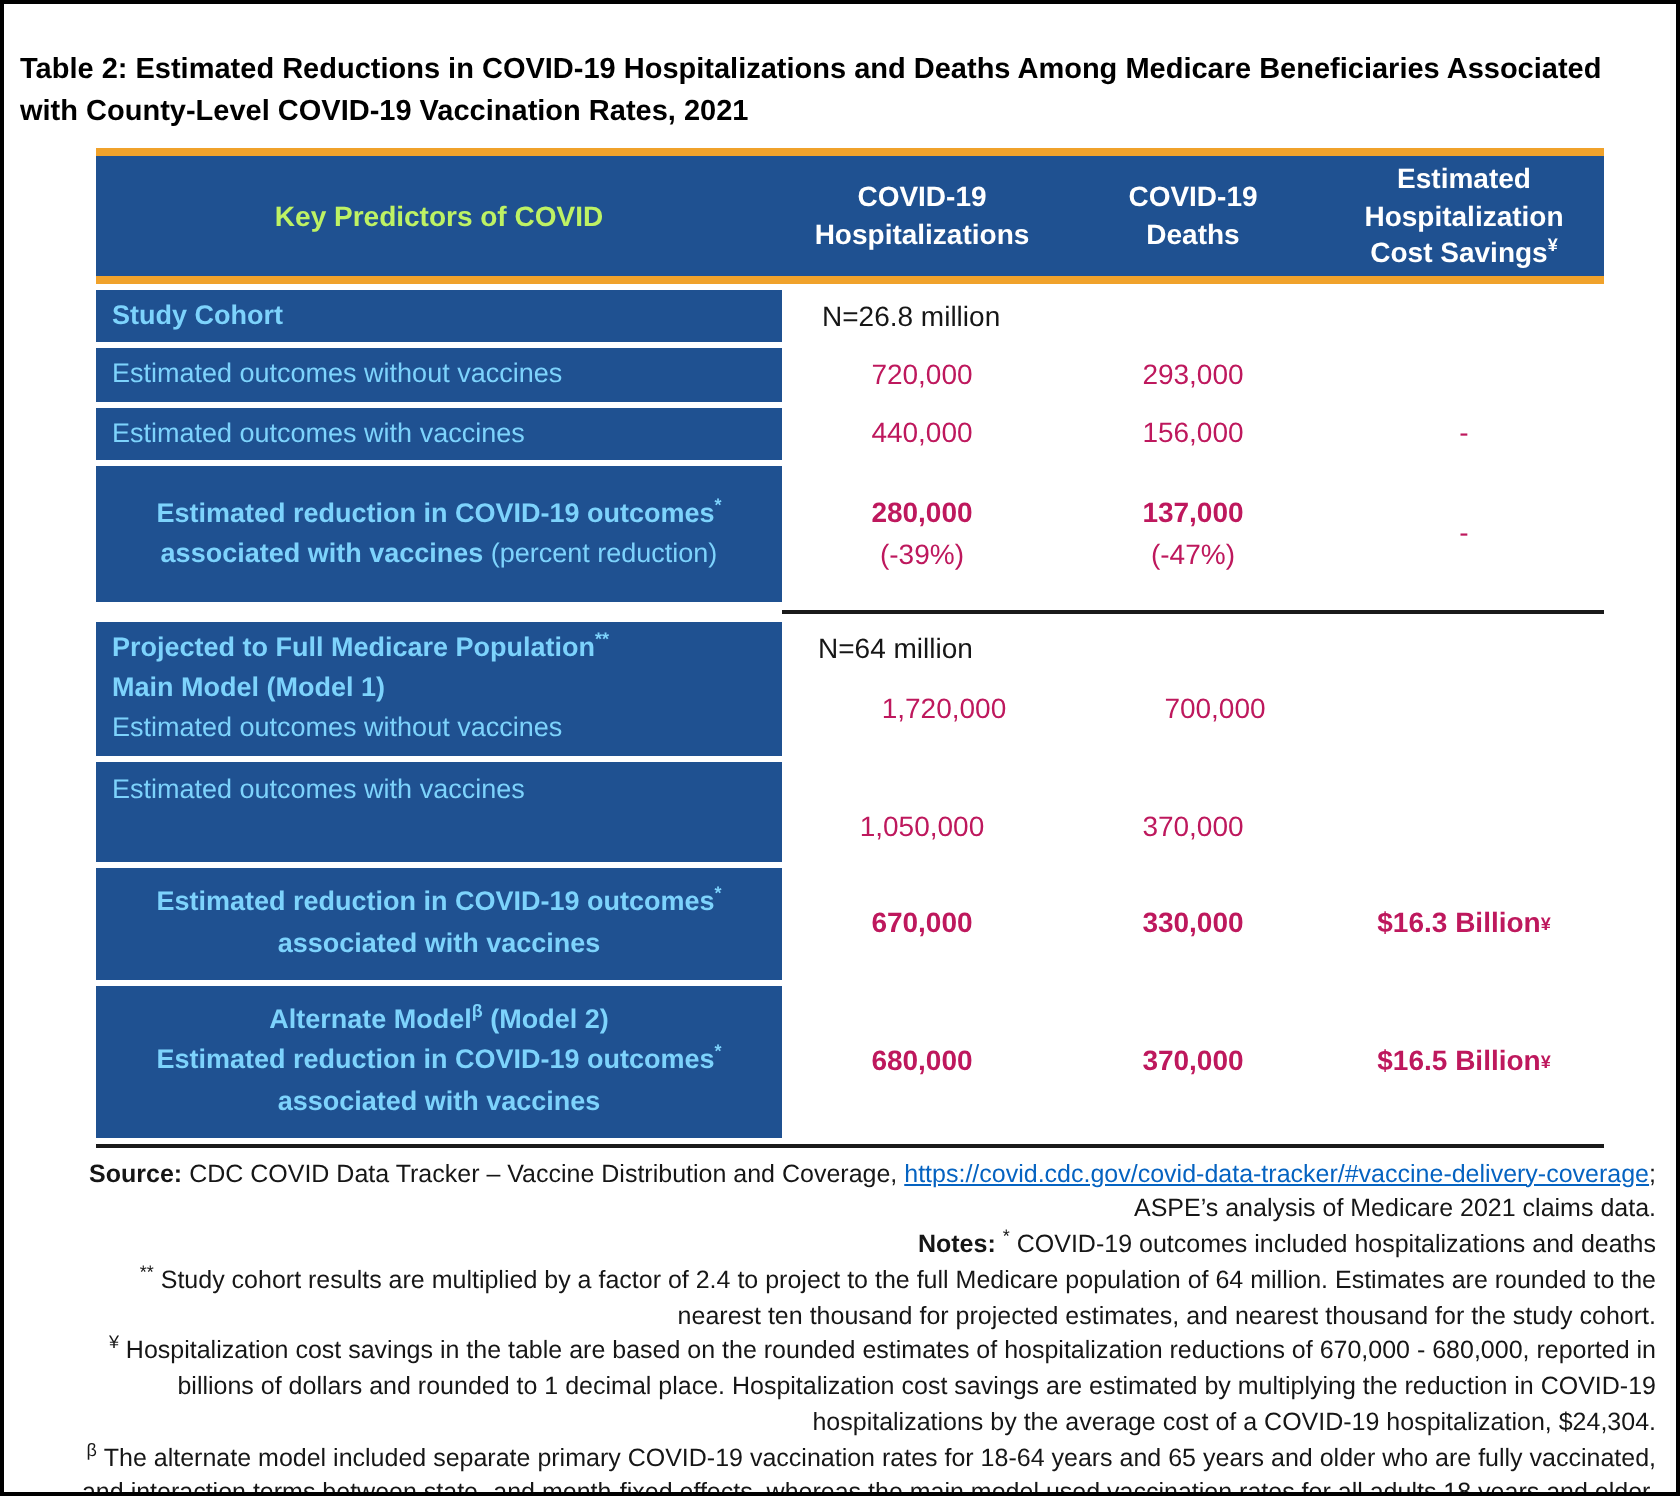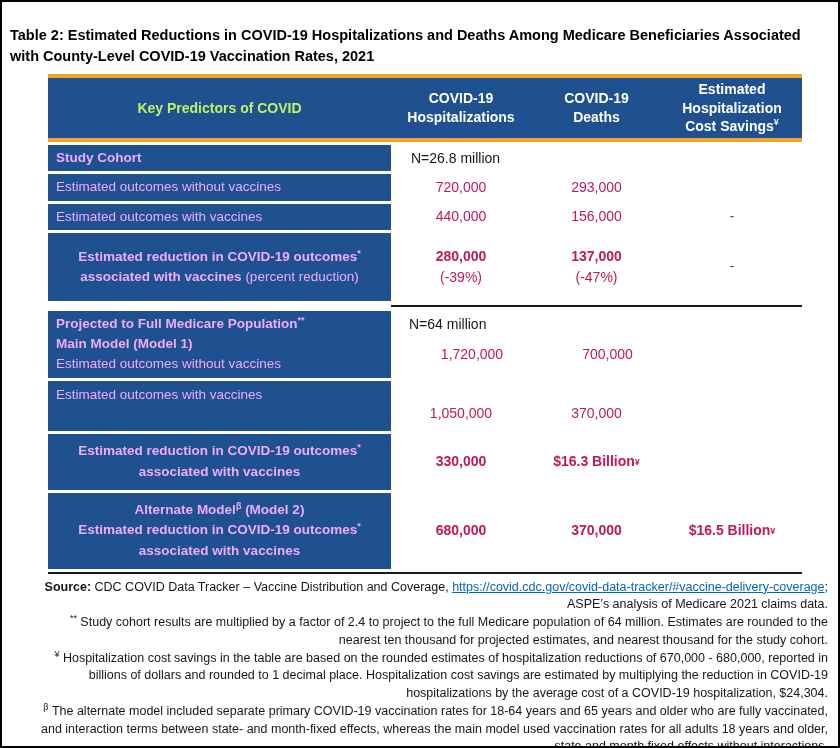--- a/index.html
+++ b/index.html
@@ -25,21 +25,21 @@
   .orange { height:4px; background:#F0A22B; }
   .grid4 { display:grid; grid-template-columns:343px 140px 131px 140px; }
   .header {
     background:#1F5191; color:#fff; font-weight:bold;
     font-size:14px; min-height:60px; align-items:center; text-align:center;
     line-height:1.35;
   }
   .tbody { display:flex; flex-direction:column; gap:3px; margin-top:3px; }
   .row { display:grid; grid-template-columns:343px 140px 131px 140px; }
   .lbl {
-    background:#1F5191; color:#f0abfc; font-size:13.5px; font-weight:bold;
+    background:#1F5191; color:#7dd3fc; font-size:13.5px; font-weight:bold;
     padding:3px 8px; display:flex; align-items:center; line-height:1.5;
   }
   .lbl.regular { font-weight:normal; }
   .lbl.multi { display:block; }
   .lbl .normal { font-weight:normal; }
   .num {
     display:flex; align-items:center; justify-content:center;
     font-size:14px; color:#be185d; text-align:center; line-height:1.5;
   }
   .num.bold, .bold { font-weight:bold; }
@@ -165,20 +165,21 @@
         <div class="num">1,050,000</div>
         <div class="num">370,000</div>
         <div class="num"></div>
       </div>
 
       <div class="row rh-c">
         <div class="lbl multi" style="display:flex;flex-direction:column;justify-content:center;">
           <div><span>Estimated reduction in COVID-19 outcomes</span><sup>*</sup></div>
           <div>associated with vaccines</div>
         </div>
+        <div class="num bold">670,000</div>
         <div class="num bold">330,000</div>
         <div class="num bold">
           <span>$16.3 Billion</span>
             <sup>¥</sup>
         </div>
       </div>
 
       <div class="row rh-d">
         <div class="lbl multi" style="display:flex;flex-direction:column;justify-content:center;">
           <div><span>Alternate Model</span><sup>β</sup><span> (Model 2)</span></div>
@@ -192,18 +193,19 @@
             <sup>¥</sup>
         </div>
       </div>
     </div>
 
     <div class="bottomline"></div>
   </div>
 
   <div class="notes">
     <p><b>Source:</b><span> CDC COVID Data Tracker – Vaccine Distribution and Coverage, </span><a href="#">https://covid.cdc.gov/covid-data-tracker/#vaccine-delivery-coverage</a><span>; ASPE’s analysis of Medicare 2021 claims data.</span></p>
+    <p><b>Notes:</b> <sup>*</sup><span> COVID-19 outcomes included hospitalizations and deaths</span></p>
     <p><sup>**</sup><span> Study cohort results are multiplied by a factor of 2.4 to project to the full Medicare population of 64 million. Estimates are rounded to the nearest ten thousand for projected estimates, and nearest thousand for the study cohort.</span></p>
     <p><sup>¥</sup><span> Hospitalization cost savings in the table are based on the rounded estimates of hospitalization reductions of 670,000 - 680,000, reported in billions of dollars and rounded to 1 decimal place. Hospitalization cost savings are estimated by multiplying the reduction in COVID-19 hospitalizations by the average cost of a COVID-19 hospitalization, $24,304.</span></p>
     <p><sup>β</sup><span>  The alternate model included separate primary COVID-19 vaccination rates for 18-64 years and 65 years and older who are fully vaccinated, and interaction terms between state- and month-fixed effects, whereas the main model used vaccination rates for all adults 18 years and older, state and month fixed effects without interactions.</span></p>
   </div>
 
 </div>
 
 </body></html>

